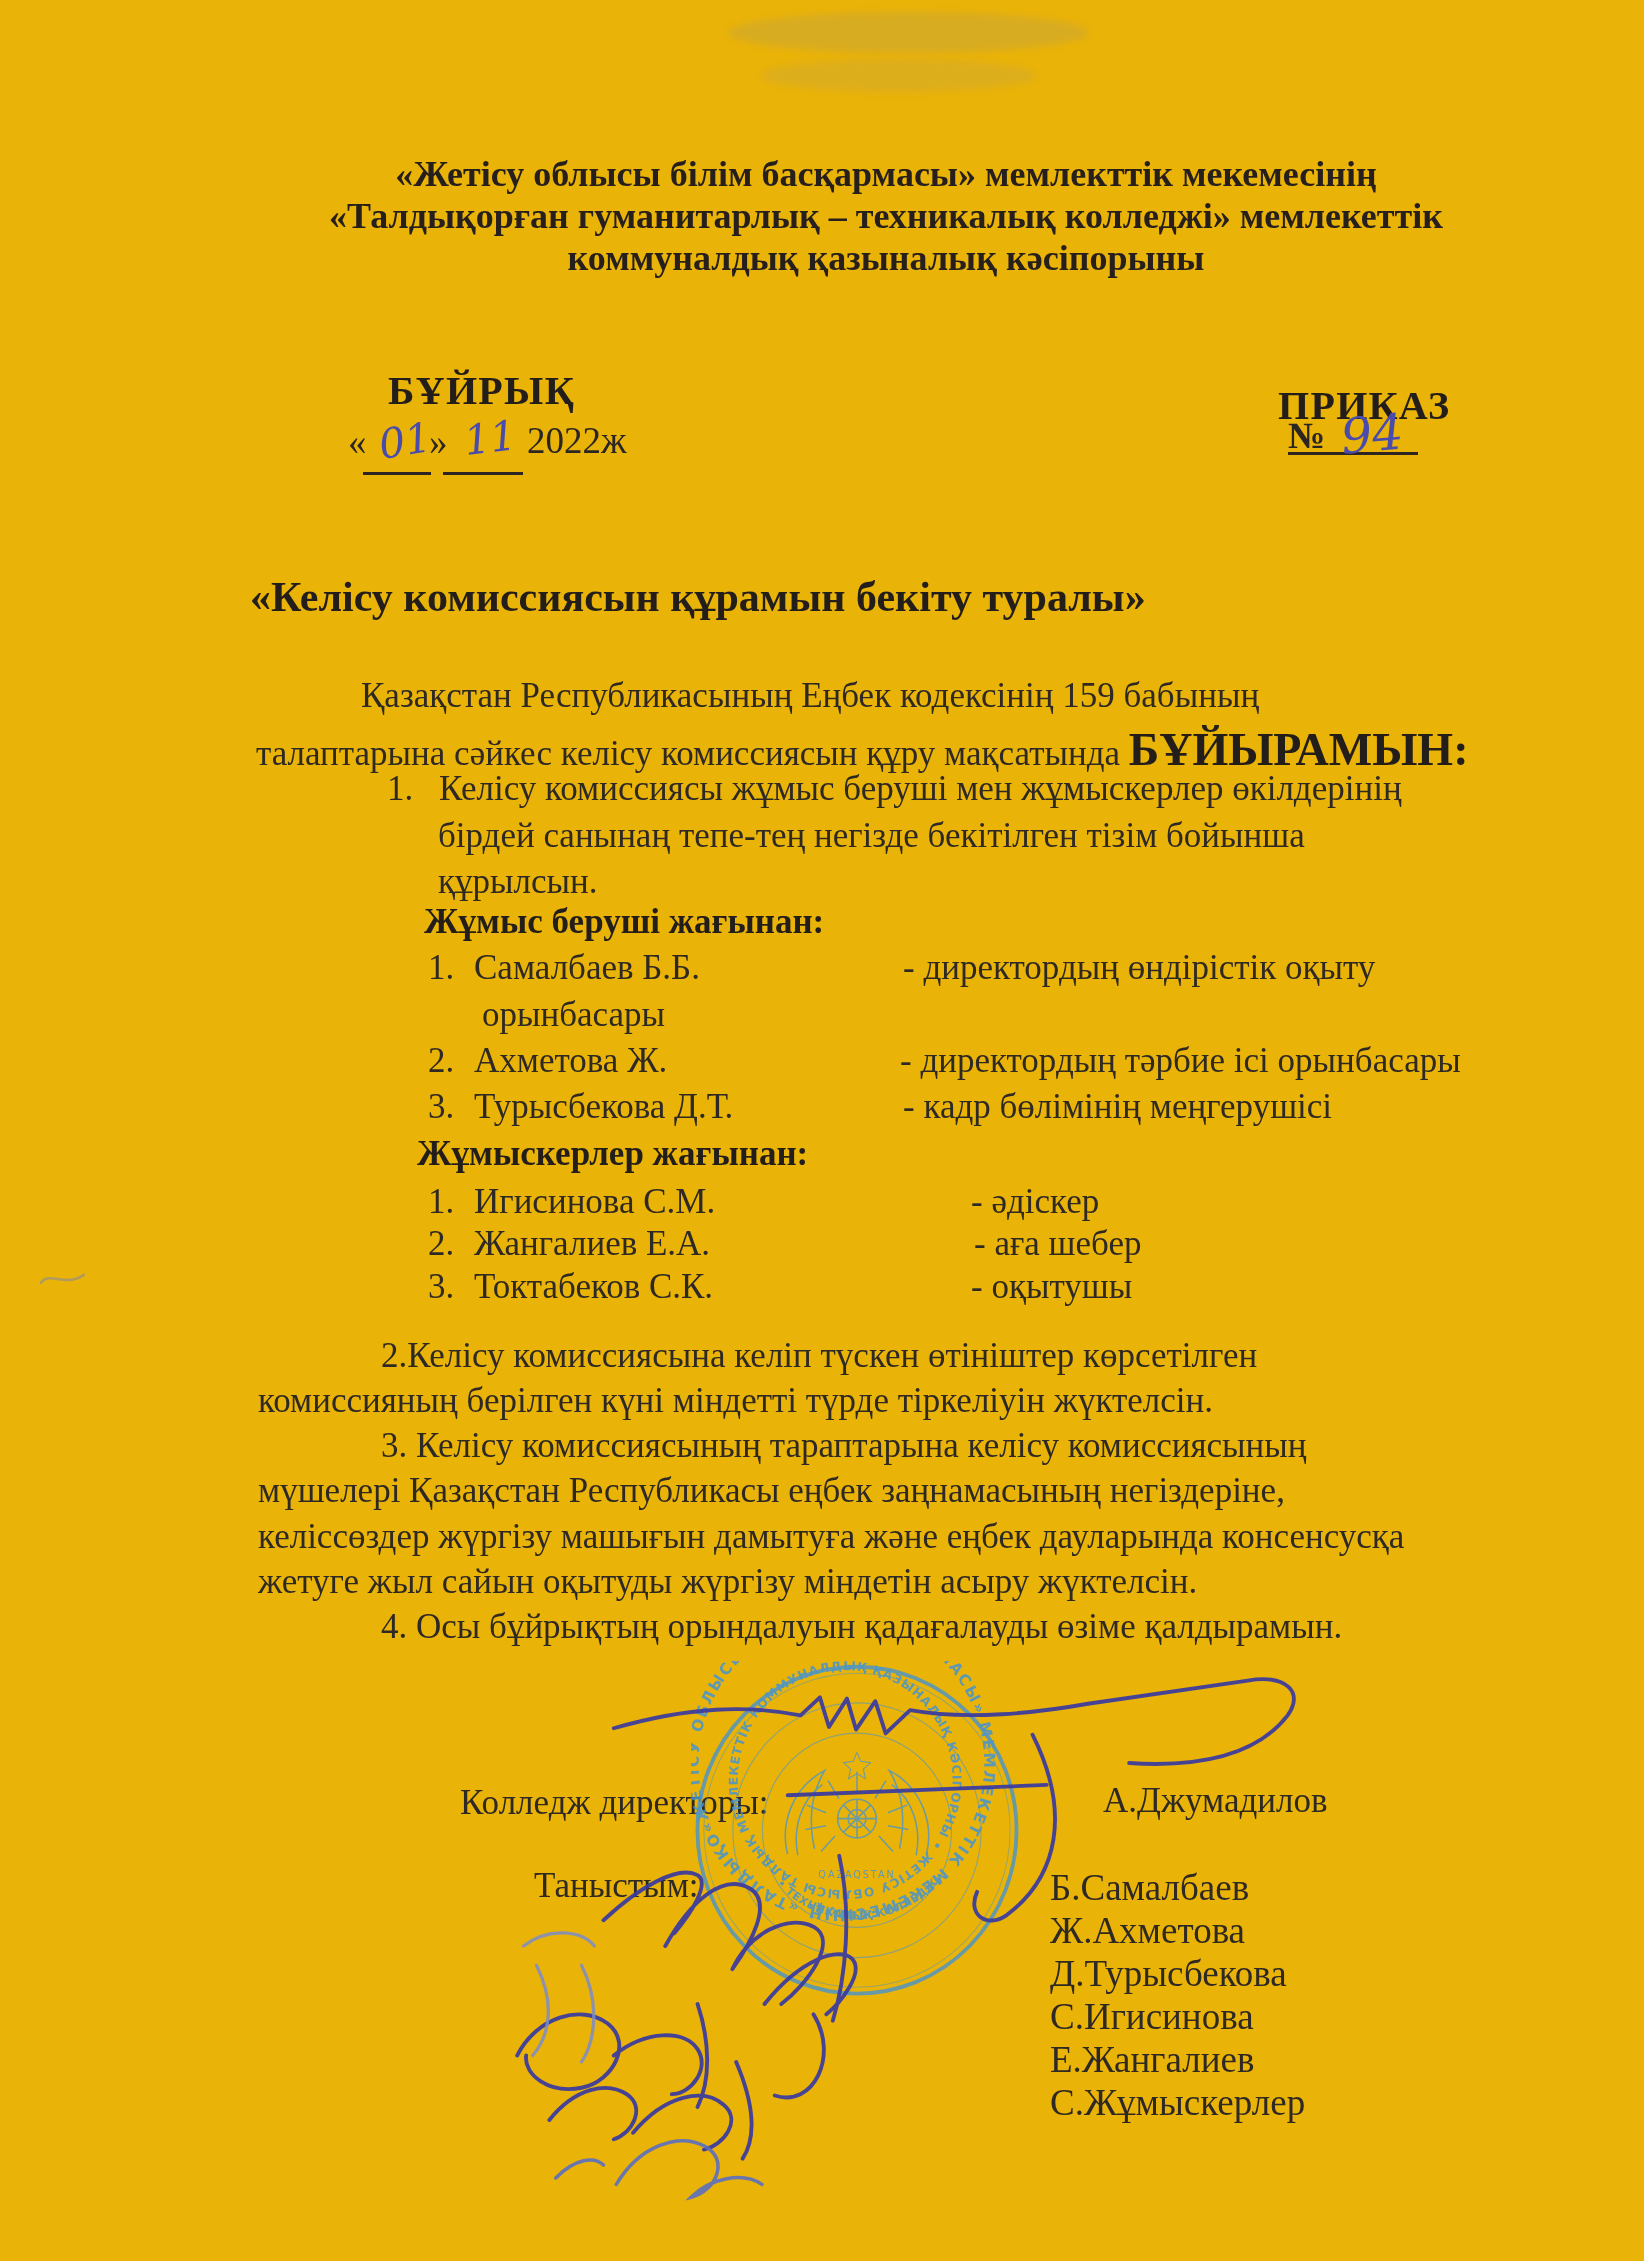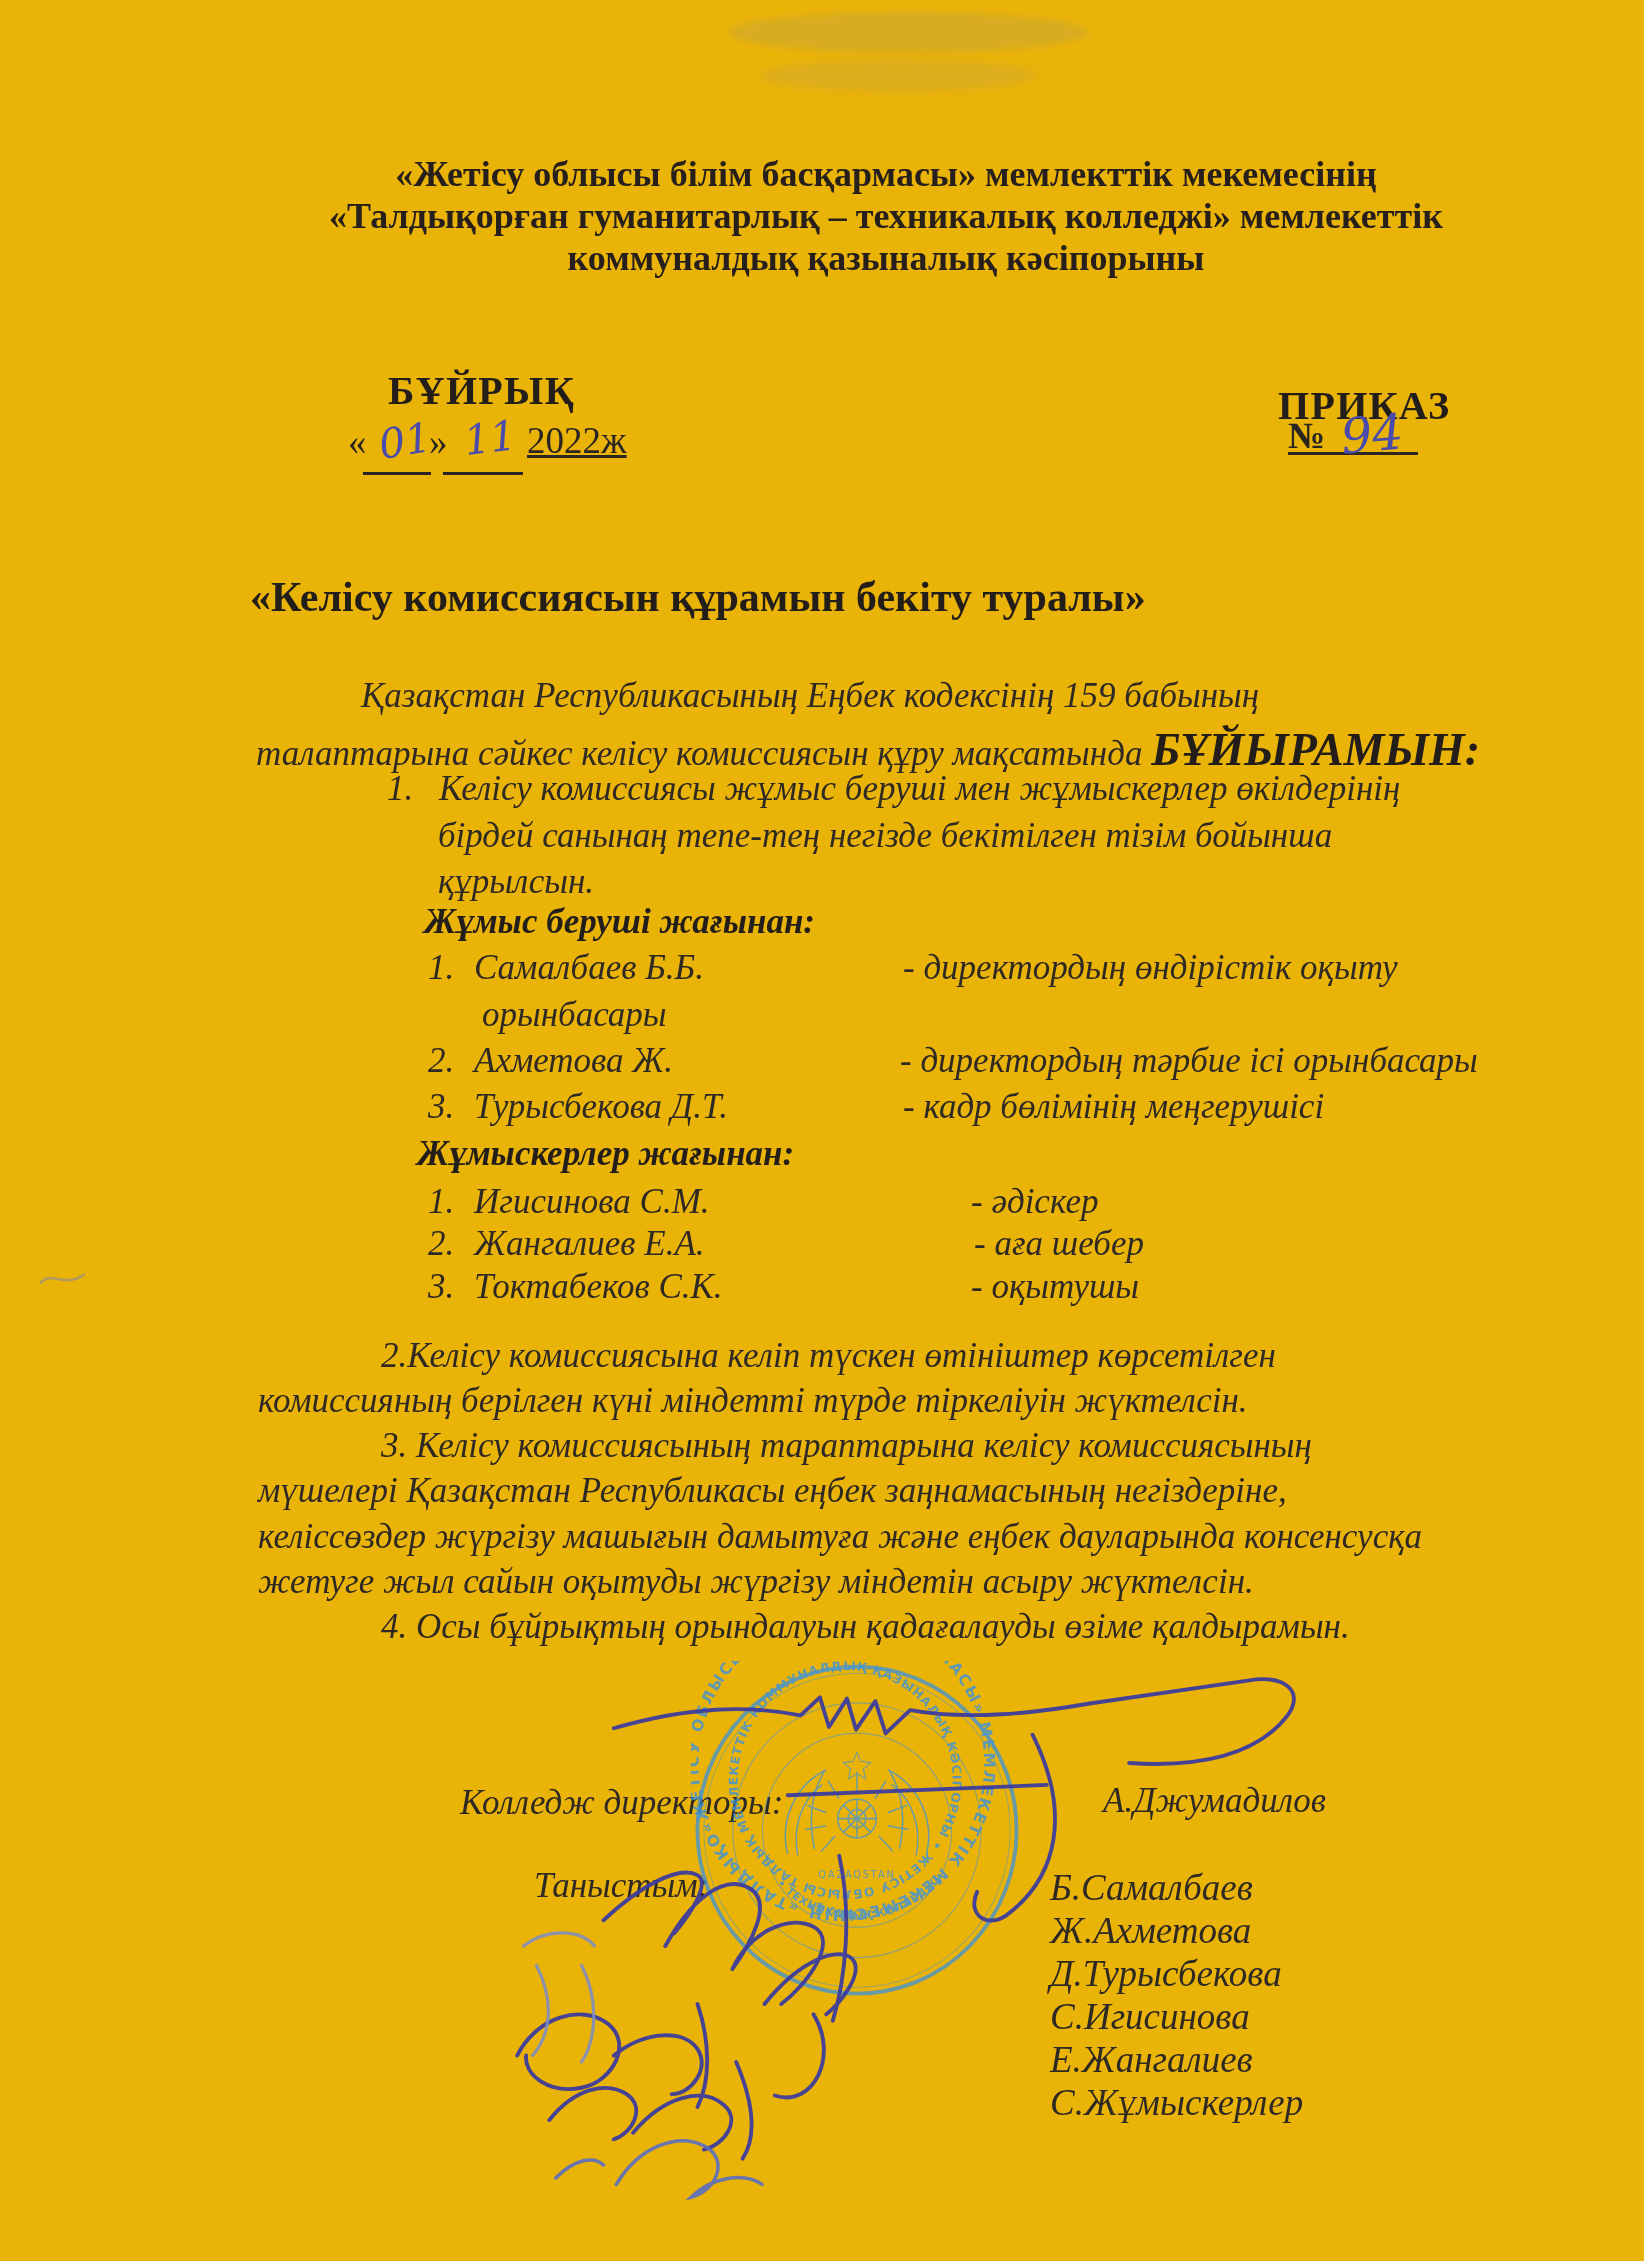--- a/index.html
+++ b/index.html
@@ -10,21 +10,21 @@
   }
   .abs{position:absolute;white-space:nowrap;}
   
   .hdr{left:213px;width:1346px;text-align:center;font-weight:bold;font-size:36px;color:#261f1b;}
   
   .big{font-weight:bold;font-size:40px;letter-spacing:1.3px;color:#241e1a;}
   .dateline{font-size:37px;color:#2c2622;}
   .blank{position:absolute;height:3.2px;background:#2c2521;}
   .hw{font-family:"DejaVu Serif",serif;font-style:italic;color:#4a4cab;}
   
-  .t{font-size:35px;color:#2f2923;font-style:italic;}
+  .t{font-size:35px;color:#2f2923;}
   .bold{font-weight:bold;color:#241e1a;}
   .title{font-size:42px;font-weight:bold;color:#241e1a;}
   .rolecol{position:absolute;}
   
   .smudge{position:absolute;border-radius:50%;filter:blur(3.9px);}
   
   .seal{position:absolute;left:691px;top:1661px;width:332px;height:341px;opacity:.92;}
   .sigs{position:absolute;left:387px;top:1643px;width:1005px;height:606px;pointer-events:none;}
 </style>
 </head>
@@ -44,21 +44,21 @@
 
   <div class="abs big" style="left:388px;top:367px;">БҰЙРЫҚ</div>
   <div class="abs big" style="left:1278px;top:382px;">ПРИКАЗ</div>
 
   <div class="abs dateline" style="left:348px;top:420px;">«</div>
   <div class="blank" style="left:363px;top:472px;width:68px;"></div>
   <div class="abs hw" style="left:379px;top:417px;font-size:41px;transform:rotate(-9deg);">01</div>
   <div class="abs dateline" style="left:429px;top:420px;">»</div>
   <div class="blank" style="left:443px;top:472px;width:80px;"></div>
   <div class="abs hw" style="left:464px;top:414px;font-size:41px;transform:rotate(-7deg);">11</div>
-  <div class="abs dateline" style="left:527px;top:419px;text-decoration:underline;">2022ж</div>
+  <div class="abs dateline" style="left:527px;top:419px;">2022ж</div>
 
   <div class="abs dateline" style="left:1288px;top:414px;font-weight:bold;">№</div>
   <div class="blank" style="left:1288px;top:452px;width:130px;"></div>
   <div class="abs hw" style="left:1341px;top:406px;font-size:49px;transform:rotate(-5deg);">94</div>
 
   <div class="abs title" style="left:250px;top:573px;">«Келісу комиссиясын құрамын бекіту туралы»</div>
 
   <div class="abs t" style="left:361px;top:676px;">Қазақстан Республикасының Еңбек кодексінің 159 бабының</div>
   <div class="abs t" style="left:256px;top:723px;"><span>талаптарына сәйкес келісу комиссиясын құру мақсатында </span><span class="bold" style="font-size:46px;">БҰЙЫРАМЫН:</span></div>
 

